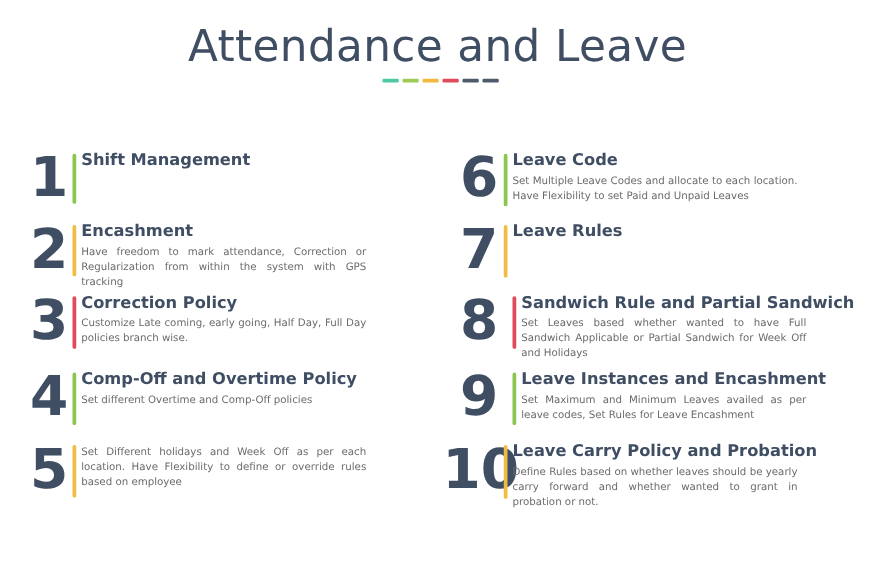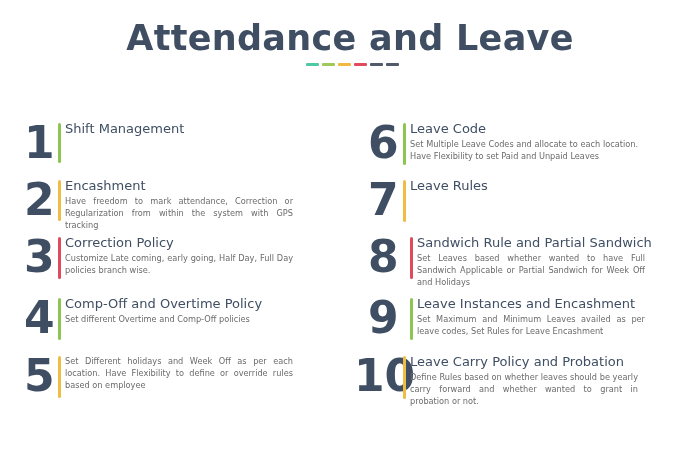--- a/index.html
+++ b/index.html
@@ -1,24 +1,24 @@
 <!DOCTYPE html>
 <html><head>
 <meta charset="utf-8">
 <style>
   html, body { margin:0; padding:0; }
   body { width:700px; height:450px; background:#ffffff; position:relative; overflow:hidden; font-family:"DejaVu Sans", sans-serif; color:#3f4e63; }
-  .title { position:absolute; left:0; top:18px; width:700px; text-align:center; font-size:35px; font-weight:bold; color:#3f4e63; letter-spacing:0.3px; }
+  .title { position:absolute; left:0; top:18px; width:700px; text-align:center; font-size:35px; font-weight:normal; color:#3f4e63; letter-spacing:0.3px; }
   .underline { position:absolute; top:63px; left:306px; display:flex; gap:3px; }
   .underline span { display:block; width:13px; height:3px; border-radius:1px; }
   .item { position:absolute; width:300px; }
   .num { position:absolute; top:-2px; font-size:44px; font-weight:bold; color:#3f4e63; line-height:48px; }
   .bar { position:absolute; left:0; top:2px; width:3px; border-radius:2px; }
   .content { position:absolute; left:7px; top:0; width:228px; }
-  .heading { font-size:13px; font-weight:normal; color:#3f4e63; line-height:16px; white-space:nowrap; }
+  .heading { font-size:13px; font-weight:bold; color:#3f4e63; line-height:16px; white-space:nowrap; }
   .desc { font-size:8.2px; color:#6b6b6b; line-height:12px; text-align:justify; margin-top:1px; }
 </style>
 </head>
 <body>
 
 <div class="title">Attendance and Leave</div>
 <div class="underline">
   <span style="background: rgb(79, 201, 164);"></span>
   <span style="background: rgb(158, 203, 86);"></span>
   <span style="background: rgb(242, 185, 65);"></span>

